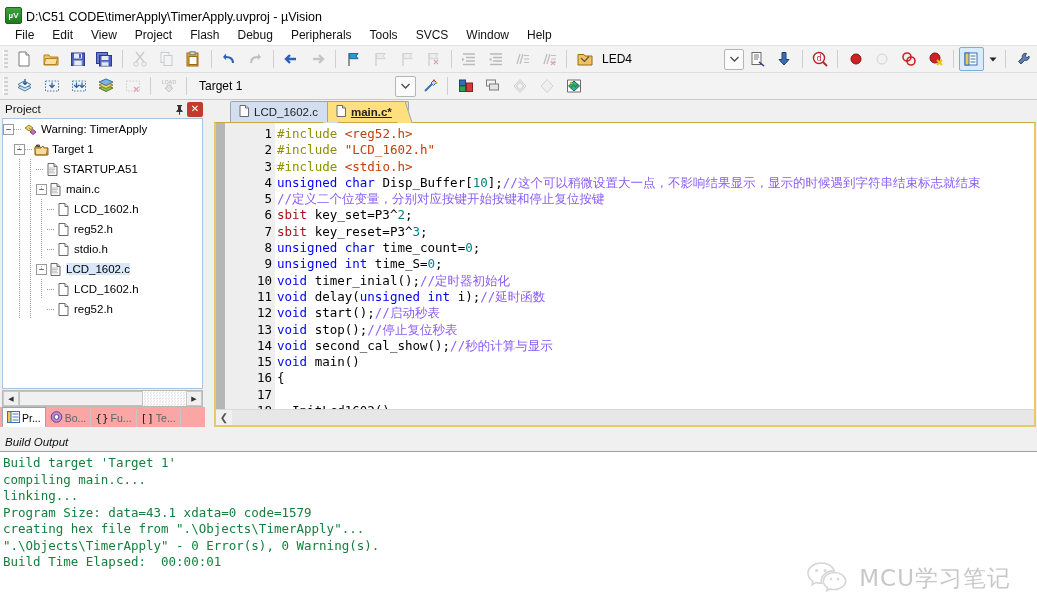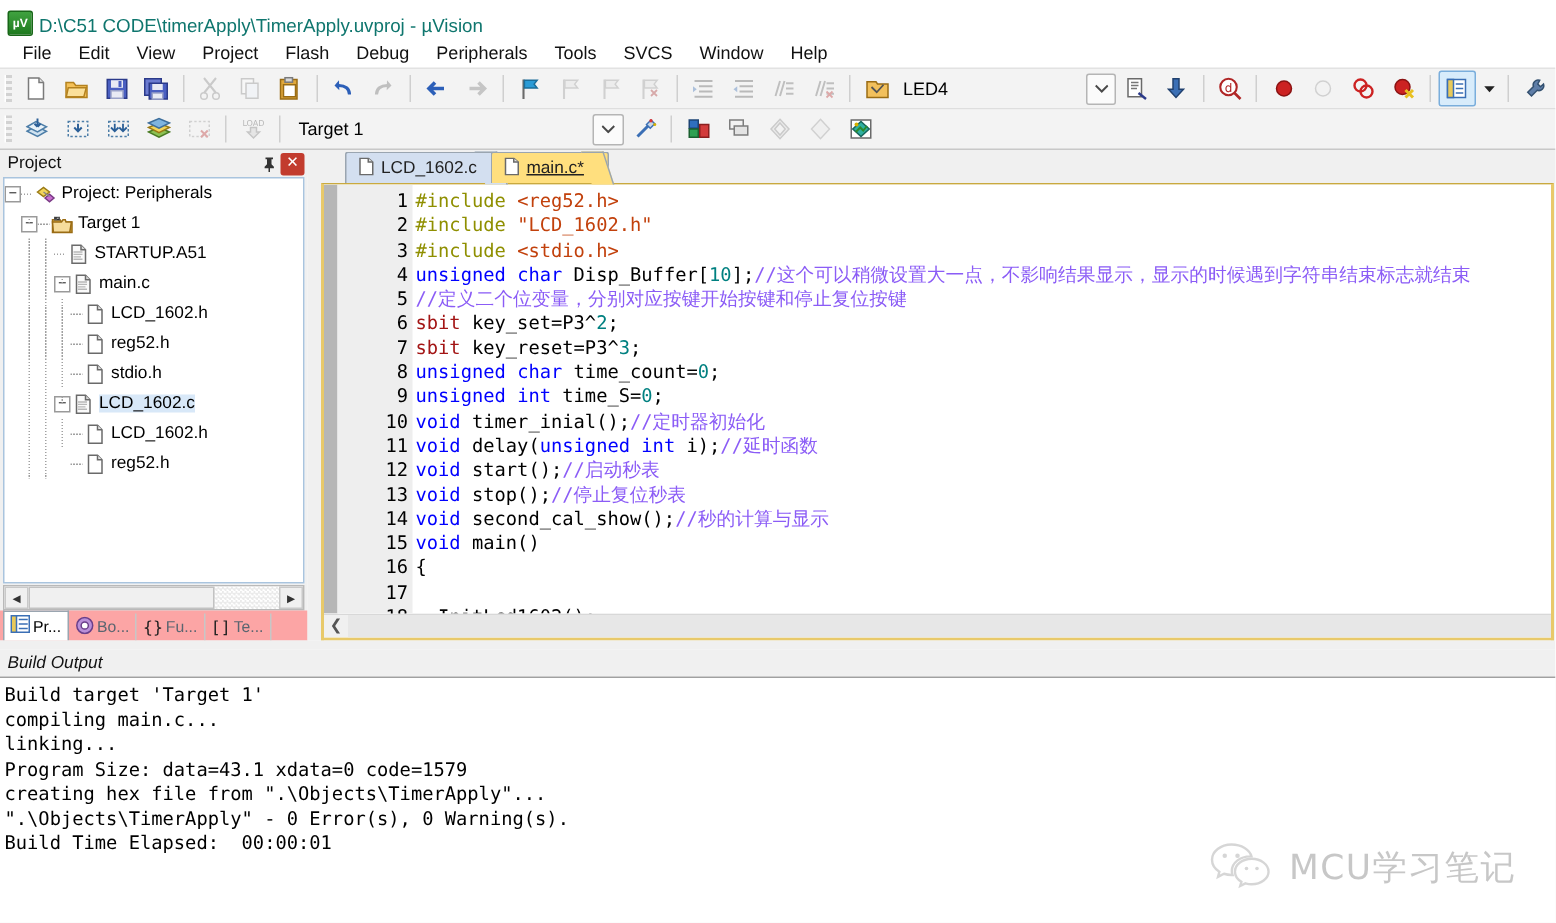--- a/index.html
+++ b/index.html
@@ -18,21 +18,21 @@
     padding-left:5px;background:#ffffff;
   }
   .app-icon{
     width:15px;height:15px;border-radius:2px;
     background:linear-gradient(#3fa23f,#1f7a1f);
     border:1px solid #186618;
     color:#fff;font-size:8px;font-weight:bold;
     display:flex;align-items:center;justify-content:center;
     line-height:1;
   }
-  .title-text{font-size:12.5px;color:#0f766e;white-space:nowrap;}
+  .title-text{font-size:12.5px;color:#000000;white-space:nowrap;}
 
   
   .menubar{
     height:21px;display:flex;align-items:center;
     background:#ffffff;padding-left:6px;
     border-bottom:1px solid #e2e2e2;
   }
   .menu-item{
     padding:2px 9px;font-size:12px;color:#111;cursor:default;white-space:nowrap;
   }
@@ -150,21 +150,21 @@
   }
   .tabbar{height:22px;display:flex;align-items:flex-end;padding-left:18px;background:#f0f0f0;}
   .etab{
     position:relative;height:20px;display:flex;align-items:center;gap:4px;
     padding:0 16px 0 8px;font-size:11.5px;color:#222;
     border:1px solid #9aa5b0;border-bottom:none;
     border-radius:2px 2px 0 0;margin-right:-8px;
   }
   .etab.inactive{background:#d3dff0;z-index:1;}
   .etab.active{background:#ffdf7e;z-index:3;}
-  .etab.active .lbl{font-weight:normal;text-decoration:underline;}
+  .etab.active .lbl{font-weight:bold;text-decoration:underline;}
   .etab:after{
     content:"";position:absolute;right:-1px;top:-1px;bottom:-1px;width:14px;
     transform:skewX(18deg);border-right:1px solid #9aa5b0;border-top:1px solid #9aa5b0;
     background:inherit;z-index:-1;
   }
   .code-outer{
     flex:1;margin:0 1px 0 2px;border:2px solid #e8c96a;border-top:1px solid #c9a93f;
     background:#fff;display:flex;flex-direction:column;overflow:hidden;
   }
   .code-body{flex:1;display:flex;overflow:hidden;position:relative;background:#fff;}
@@ -194,21 +194,21 @@
 
   
   .build{
     position:absolute;left:0;right:0;bottom:0;height:182px;background:#f0f0f0;
     display:flex;flex-direction:column;
   }
   .build-head{height:18px;display:flex;align-items:center;padding-left:5px;font-size:11.5px;color:#111;font-style:italic;}
   .build-body{
     flex:1;margin:0 0 0 0;background:#fff;border-top:1px solid #a0a0a0;
     font-family:"DejaVu Sans Mono","Liberation Mono",monospace;
-    font-size:12.5px;line-height:16.5px;color:#000000;
+    font-size:12.5px;line-height:16.5px;color:#15803d;
     padding:3px 0 0 3px;white-space:pre;overflow:hidden;position:relative;
   }
 
   
   .watermark{
     position:absolute;right:26px;bottom:18px;display:flex;align-items:center;gap:9px;
     opacity:.55;pointer-events:none;
   }
   .wm-text{
     font-size:23px;color:#9b9b9b;letter-spacing:1px;
@@ -591,21 +591,21 @@
               <div class="exp">−</div>
             </div>
           <div class="dash"></div>
           <div class="ico">
             <svg width="15" height="15">
                 <path d="M2 6l4-3 4 3-4 3z" fill="#f2d45c" stroke="#9a7a14"></path>
                 <path d="M7 10l3-2.5 3 2.5-3 2.5z" fill="#c86fd0" stroke="#7a3a85"></path>
                 <path d="M6 6l4 3" stroke="#888" stroke-width="1"></path>
               </svg>
           </div>
-          <div class="tlabel">Project: Peripherals</div>
+          <div class="tlabel">Warning: TimerApply</div>
         </div>
 
         <div class="tnode">
           <div class="tw"></div>
           <div class="expwrap">
               <div class="exp">−</div>
             </div>
           <div class="dash"></div>
           <div class="ico">
             <svg width="15" height="15">

